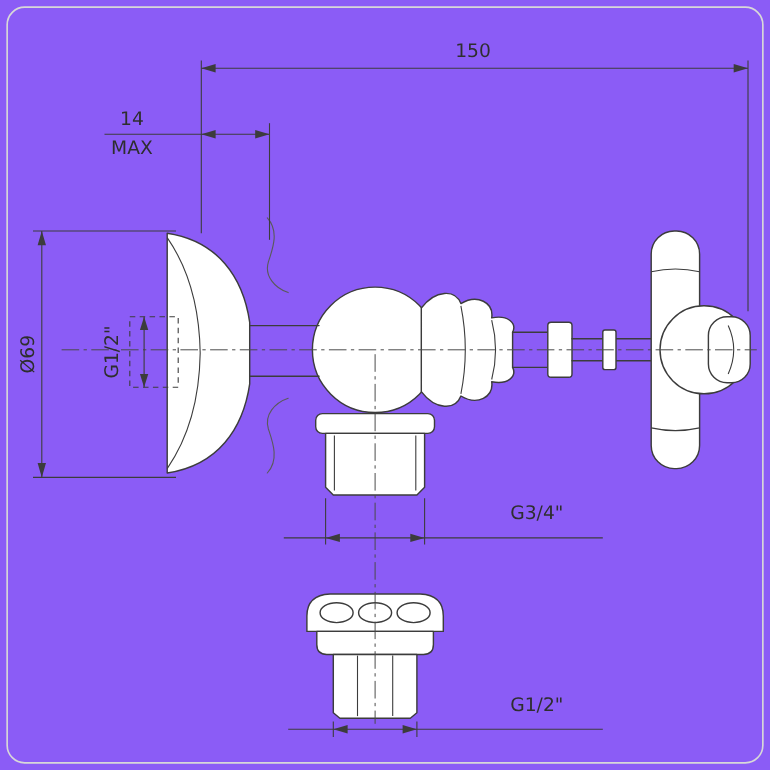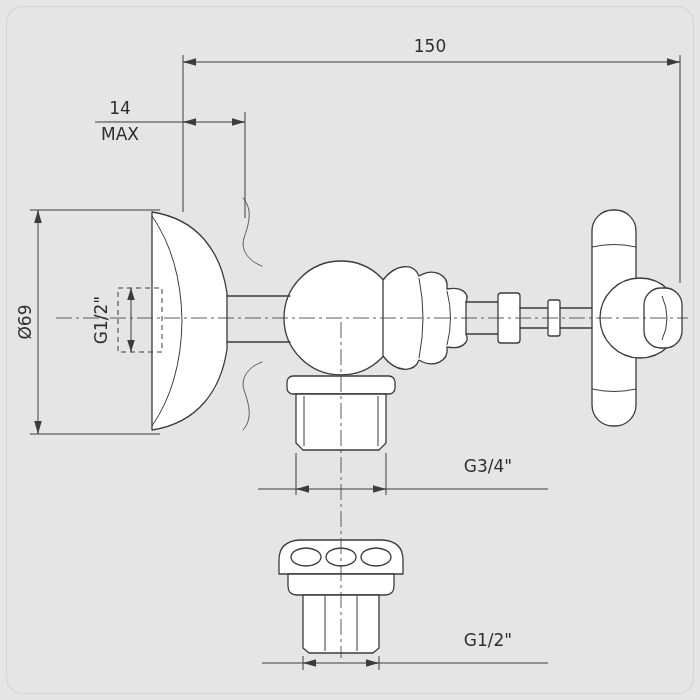--- a/index.html
+++ b/index.html
@@ -1,16 +1,16 @@
 <!DOCTYPE html>
 <html><head>
 <meta charset="utf-8">
 <style>
   html,body { margin:0; padding:0; background:#ffffff; }
-  .stage { position:relative; width:700px; height:700px; background:#e5e5e5; overflow:hidden; }
+  .stage { position:relative; width:700px; height:700px; background:#8b5cf6; overflow:hidden; }
   svg { display:block; }
   .part   { fill:#ffffff; stroke:#3c3c3c; stroke-width:1.3; stroke-linejoin:round; }
   .ln     { fill:none; stroke:#3c3c3c; stroke-width:1.3; stroke-linecap:round; }
   .thin   { fill:none; stroke:#3c3c3c; stroke-width:1; }
   .dim    { fill:none; stroke:#3c3c3c; stroke-width:1; }
   .dimfill{ fill:#3c3c3c; stroke:none; }
   .dash   { stroke-dasharray:5 4; }
   .center { fill:none; stroke:#4a4a4a; stroke-width:0.9; stroke-dasharray:16 4 3 4; }
   .torn   { fill:none; stroke:#5a5a5a; stroke-width:1; stroke-linecap:round; }
   .frame  { fill:none; stroke:#d8d8d8; stroke-width:1.5; }

